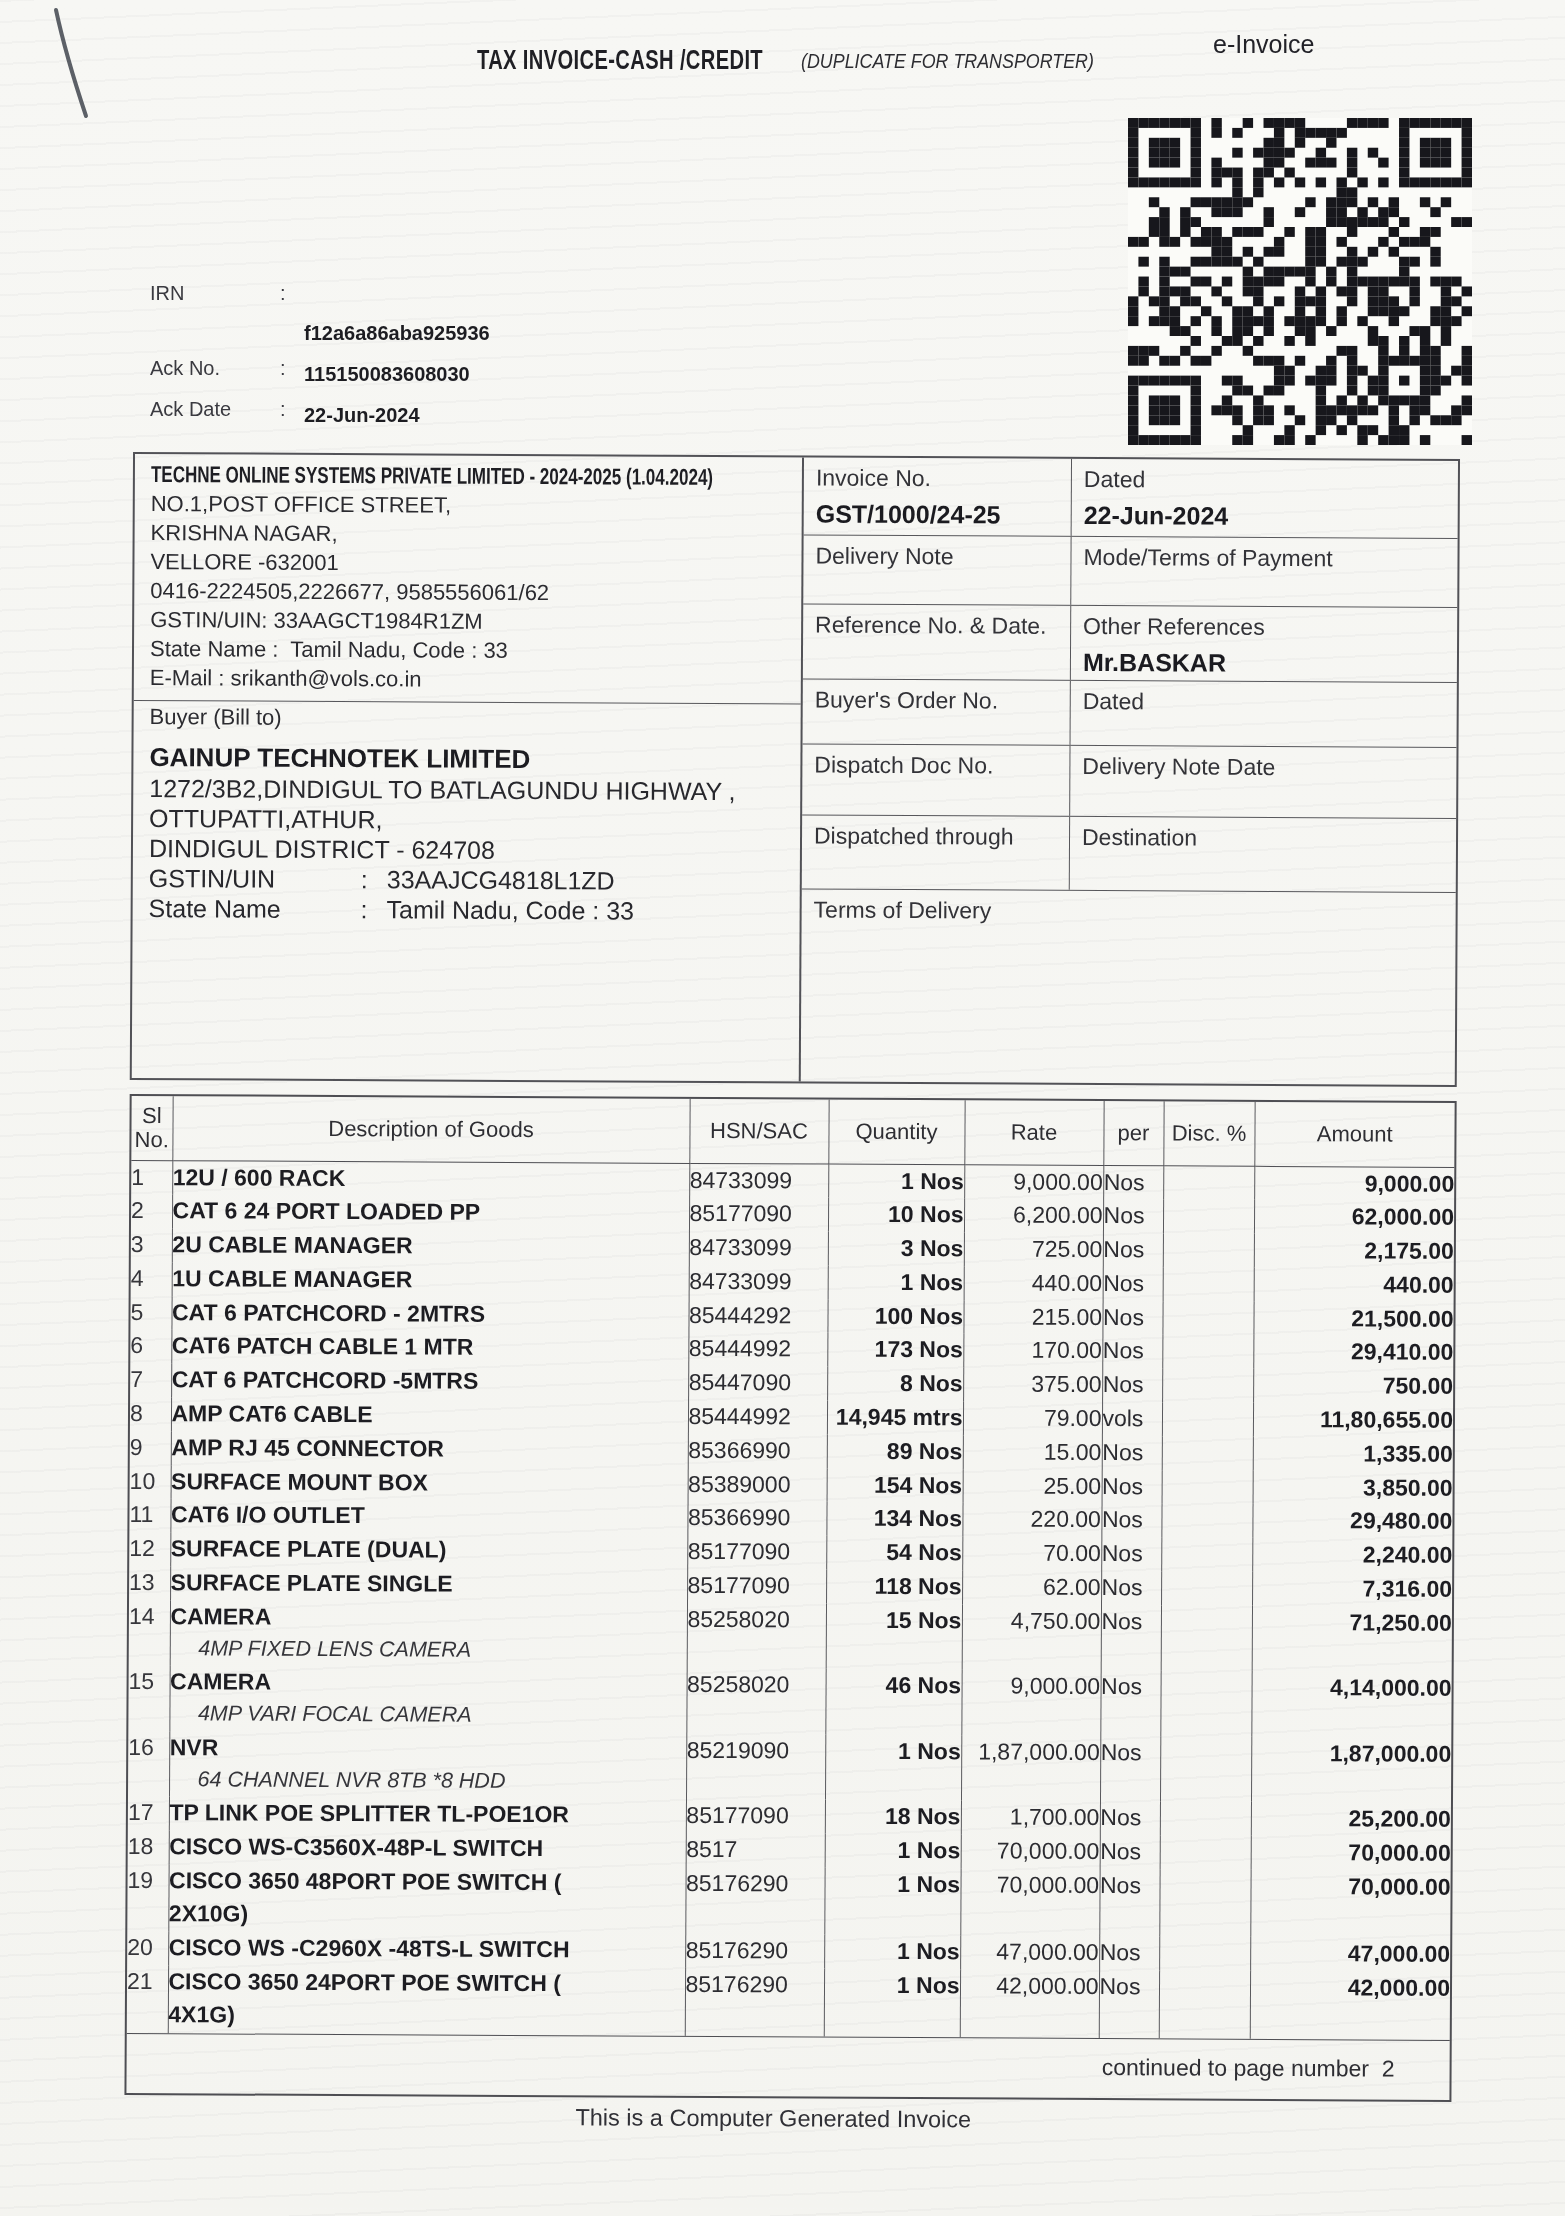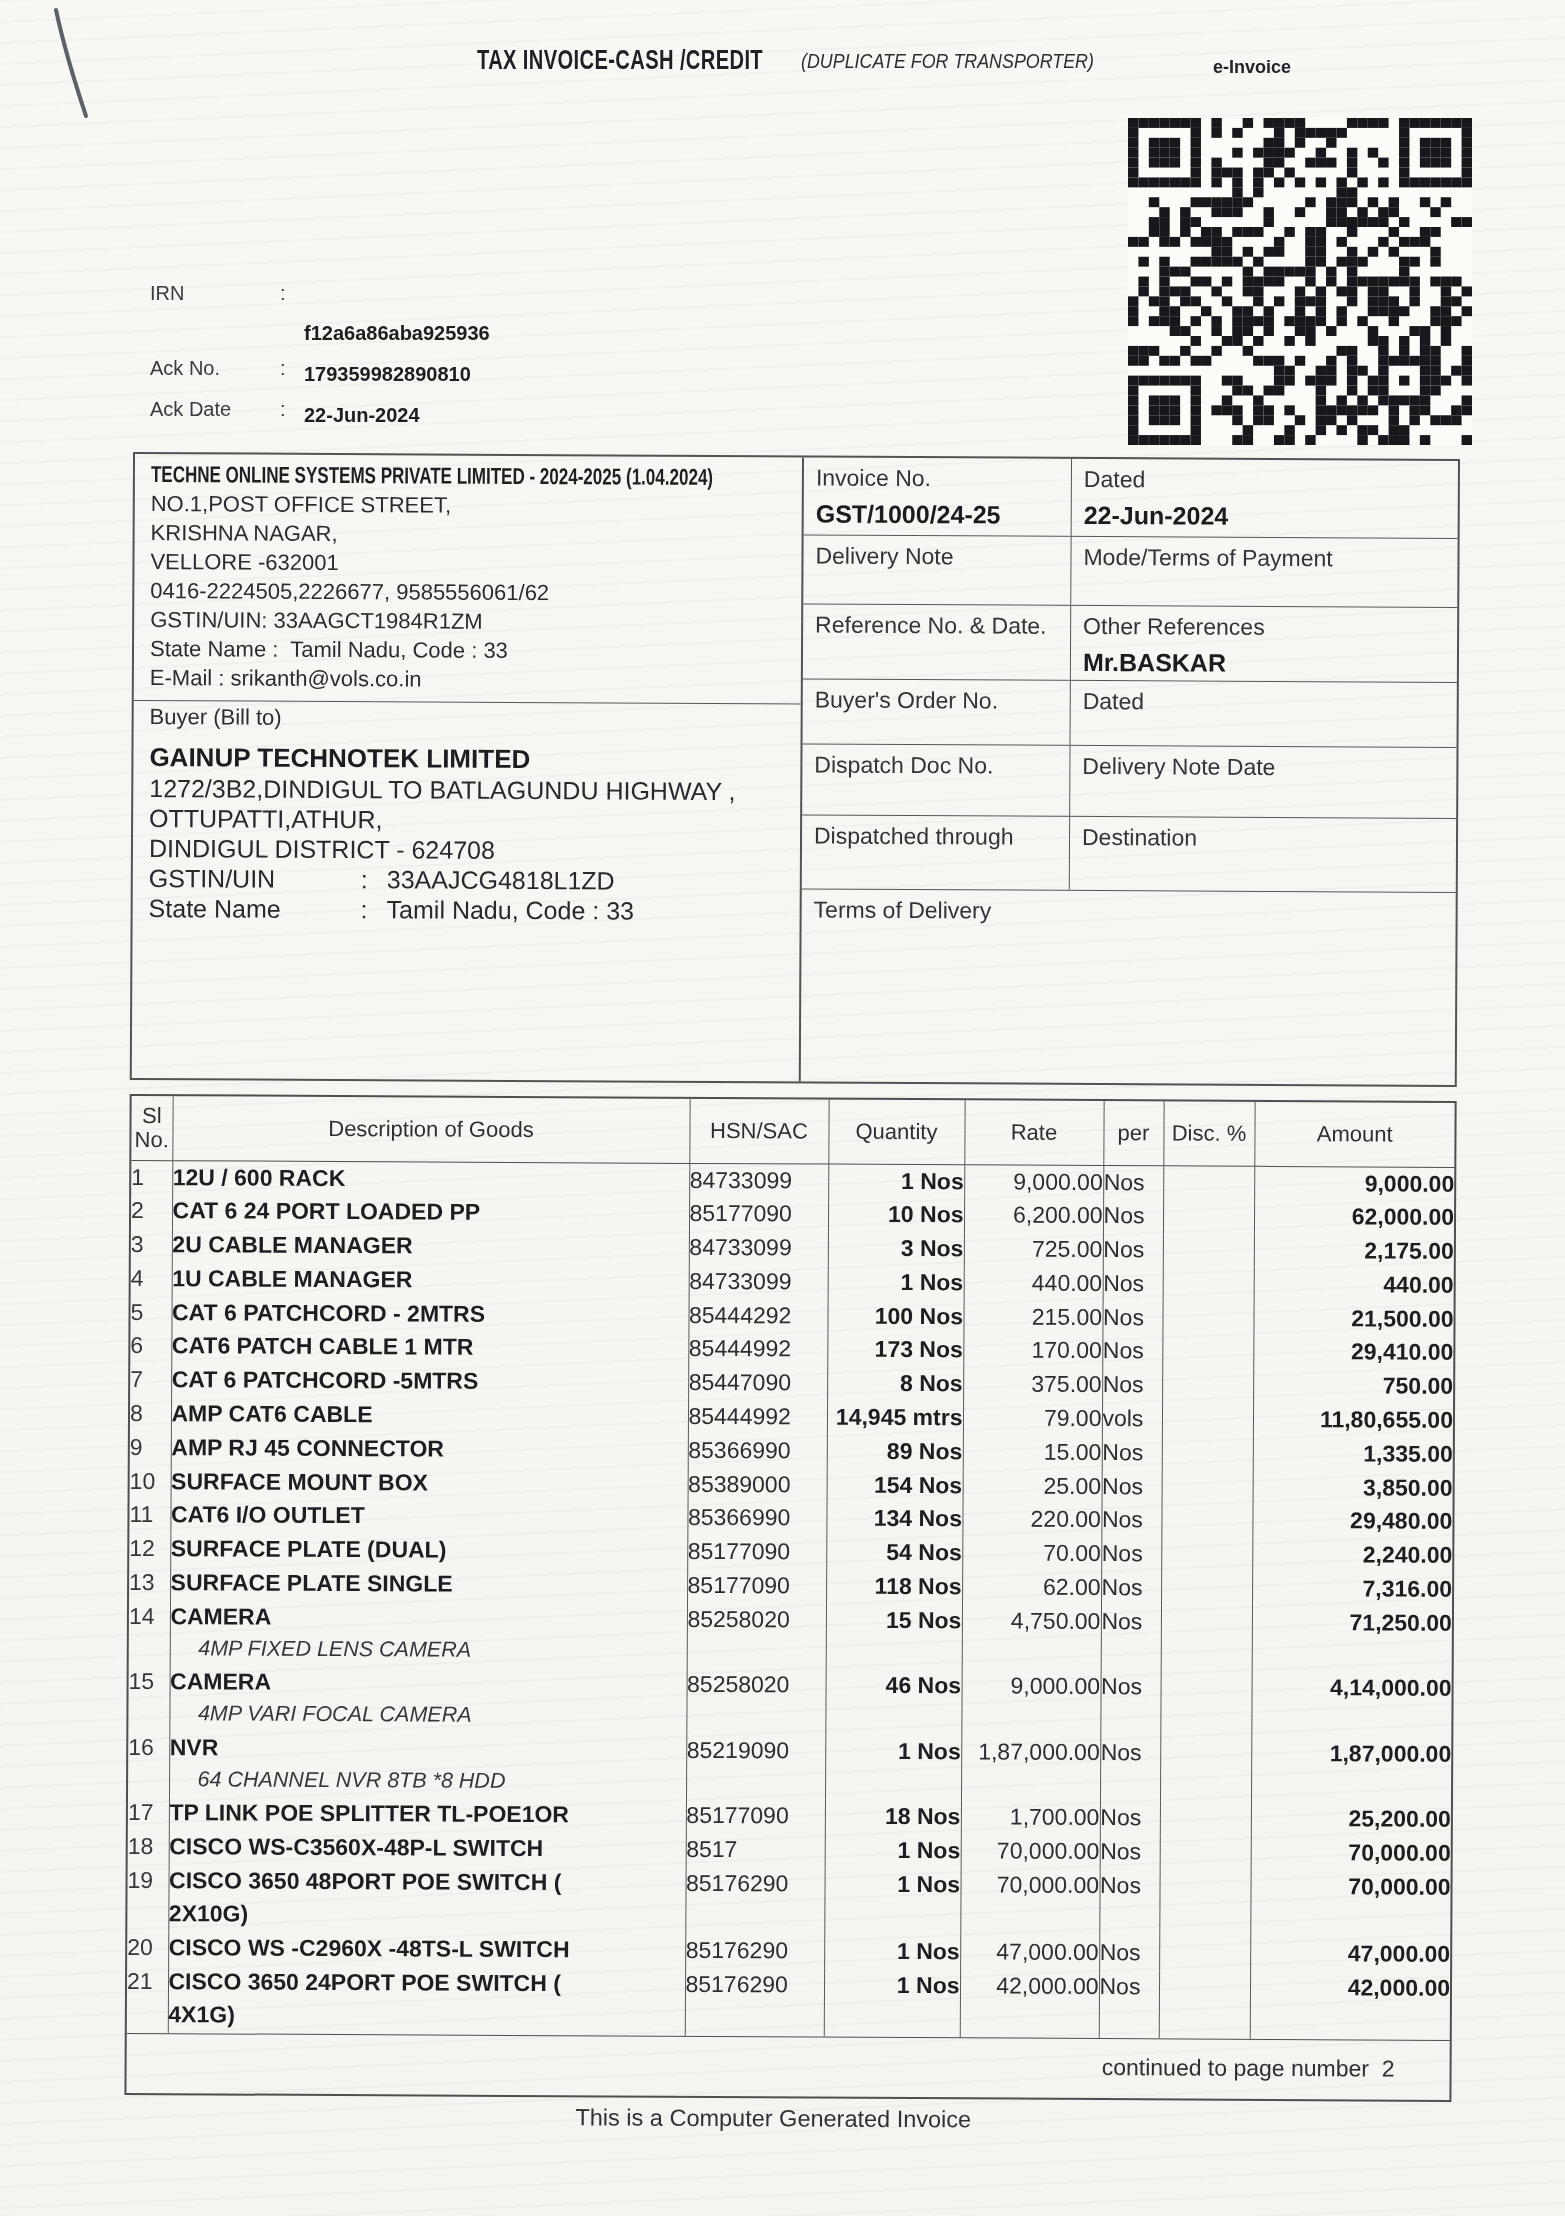--- a/index.html
+++ b/index.html
@@ -22,22 +22,22 @@
     position:absolute; left:477px; top:44px;
     font-size:28px; font-weight:bold; color:#1f1f24; white-space:nowrap;
     transform:scaleX(0.72); transform-origin:left top; letter-spacing:0.5px;
   }
   .dup-label{
     position:absolute; left:801px; top:49px;
     font-size:21px; font-style:italic; color:#2c2c31; white-space:nowrap;
     transform:scaleX(0.85); transform-origin:left top;
   }
   .einv-label{
-    position:absolute; left:1213px; top:57px;
-    font-size:18px; font-weight:bold; color:#222228;
+    position:absolute; left:1213px; top:30px;
+    font-size:25px; font-weight:normal; color:#222228;
   }
   .pen-mark{ position:absolute; left:42px; top:4px; }
 
   
   .qr-wrap{ position:absolute; left:1128px; top:118px; width:344px; height:327px; }
   .qr-wrap svg{ display:block; width:100%; height:100%; }
 
   
   .irn-block{ position:absolute; left:150px; top:282px; width:950px; font-size:20px; }
   .irn-row{ display:grid; grid-template-columns:130px 24px auto; margin-bottom:7px; }
@@ -645,21 +645,21 @@
 
   <div class="irn-block">
     <div class="irn-row">
       <span class="lbl">IRN</span>
       <span class="col">:</span>
       <span class="val"><br><span>f12a6a86aba925936</span></span>
     </div>
     <div class="irn-row">
       <span class="lbl">Ack No.</span>
       <span class="col">:</span>
-      <span class="val">179359982890810</span>
+      <span class="val">115150083608030</span>
     </div>
     <div class="irn-row">
       <span class="lbl">Ack Date</span>
       <span class="col">:</span>
       <span class="val">22-Jun-2024</span>
     </div>
   </div>
 
   <div class="tilt">
 

